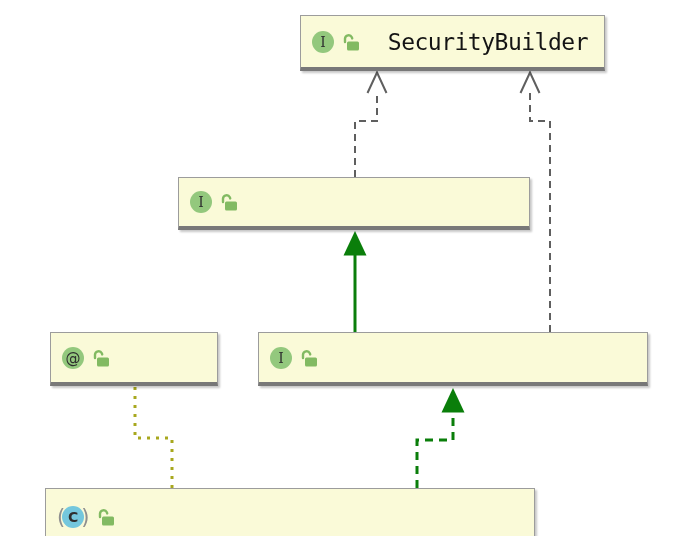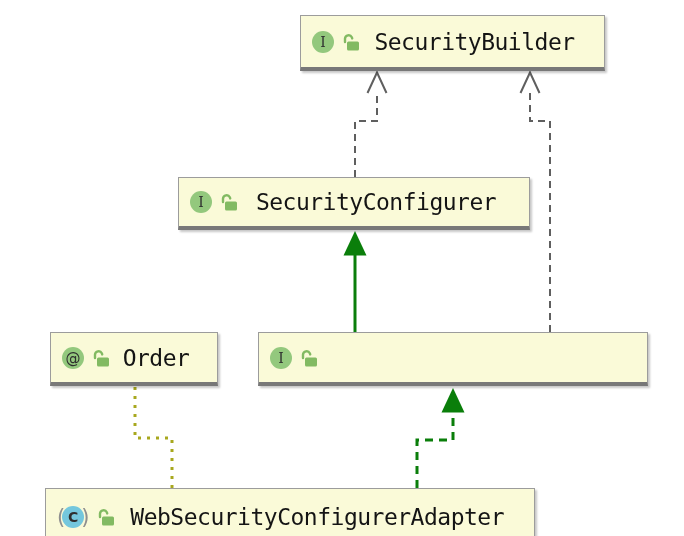--- a/index.html
+++ b/index.html
@@ -19,21 +19,21 @@
     background: #fafad8;
     border: 1px solid #9c9c9c;
     border-bottom: 4px solid #787878;
     box-shadow: 2px 2px 2px rgba(0,0,0,0.22);
     display: flex;
     align-items: center;
     padding: 0 10px 0 11px;
   }
   .node .label {
     flex: 1;
-    text-align: center;
+    text-align: right;
     font-size: 23px;
     color: #141414;
     white-space: nowrap;
     letter-spacing: -0.5px;
     padding-right: 6px;
   }
   .kind-icon {
     width: 22px; height: 22px;
     border-radius: 50%;
     display: flex; align-items: center; justify-content: center;
@@ -96,50 +96,47 @@
   </div>
 
   <div class="node" style="left:178px; top:177px; width:352px; height:53px;">
     <span class="kind-icon interface">
       <span>I</span>
     </span>
     <svg class="lock" width="21" height="20" viewBox="0 0 21 20">
       <path d="M5 10 V6.6 A3.6 3.6 0 0 1 11.8 5.2 L12.2 6.4" fill="none" stroke="#82ba62" stroke-width="2.4" stroke-linecap="round"></path>
       <rect x="7" y="9.5" width="12" height="9" rx="1.5" fill="#82ba62"></rect>
     </svg>
-    <span class="label">SecurityConfigurer</span>
   </div>
 
   <div class="node" style="left:258px; top:332px; width:390px; height:54px;">
     <span class="kind-icon interface">
       <span>I</span>
     </span>
     <svg class="lock" width="21" height="20" viewBox="0 0 21 20">
       <path d="M5 10 V6.6 A3.6 3.6 0 0 1 11.8 5.2 L12.2 6.4" fill="none" stroke="#82ba62" stroke-width="2.4" stroke-linecap="round"></path>
       <rect x="7" y="9.5" width="12" height="9" rx="1.5" fill="#82ba62"></rect>
     </svg>
   </div>
 
   <div class="node" style="left:50px; top:332px; width:168px; height:54px;">
     <span class="kind-icon annotation">
       <span>@</span>
     </span>
     <svg class="lock" width="21" height="20" viewBox="0 0 21 20">
       <path d="M5 10 V6.6 A3.6 3.6 0 0 1 11.8 5.2 L12.2 6.4" fill="none" stroke="#82ba62" stroke-width="2.4" stroke-linecap="round"></path>
       <rect x="7" y="9.5" width="12" height="9" rx="1.5" fill="#82ba62"></rect>
     </svg>
-    <span class="label">Order</span>
   </div>
 
   <div class="node" style="left:45px; top:488px; width:490px; height:60px;">
     <span class="paren l">(</span>
     <span class="kind-icon class">
       <span>C</span>
     </span>
     <span class="paren r">)</span>
     <svg class="lock" width="21" height="20" viewBox="0 0 21 20">
       <path d="M5 10 V6.6 A3.6 3.6 0 0 1 11.8 5.2 L12.2 6.4" fill="none" stroke="#82ba62" stroke-width="2.4" stroke-linecap="round"></path>
       <rect x="7" y="9.5" width="12" height="9" rx="1.5" fill="#82ba62"></rect>
     </svg>
-    <span class="label">WebSecurityConfigurerAdapter</span>
   </div>
 
 </div>
 
 </body></html>

